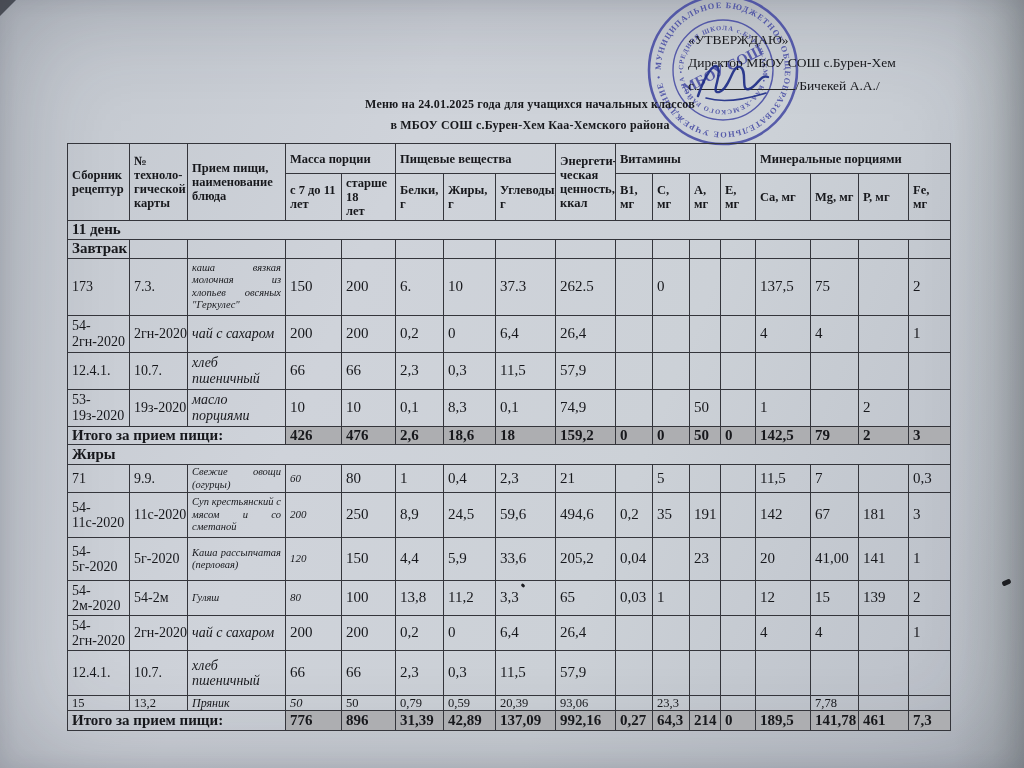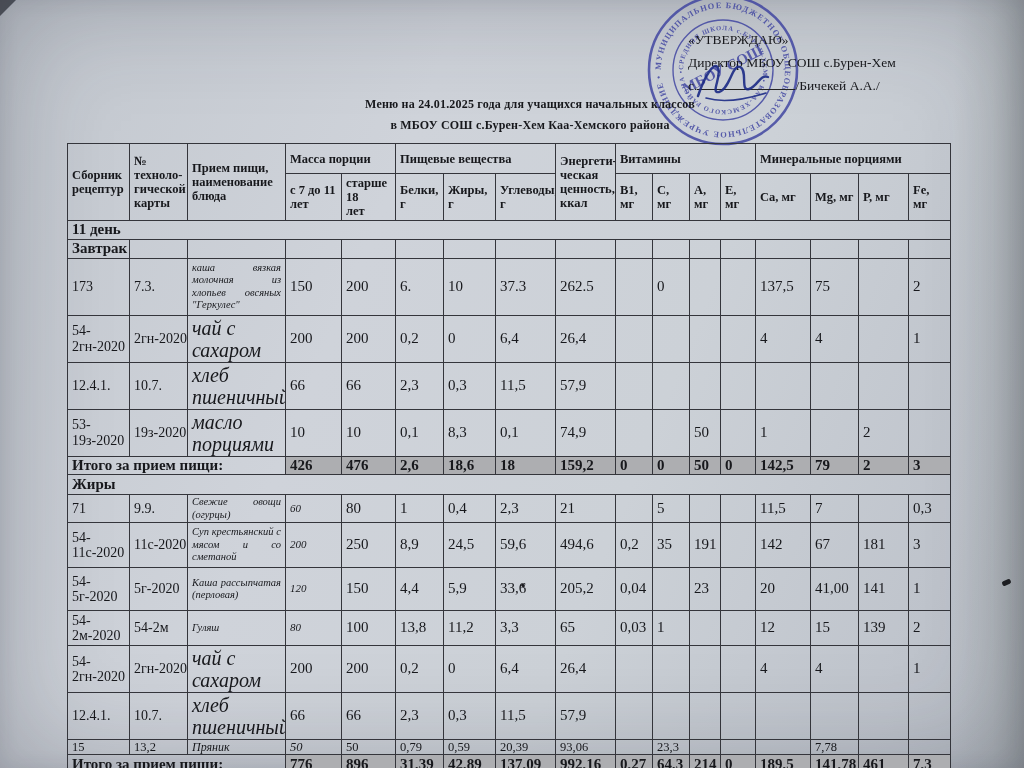--- a/index.html
+++ b/index.html
@@ -31,21 +31,21 @@
     border-collapse:collapse;table-layout:fixed;}
   .menu th,.menu td{border:1.6px solid #34353b;padding:1px 4px;overflow:hidden;
     vertical-align:middle;text-align:left;}
   .menu th{font-size:12.5px;font-weight:bold;white-space:pre-line;line-height:1.12;padding:2px 4px;}
   .menu thead tr:nth-child(1){height:30px;}
   .menu thead tr:nth-child(2){height:32px;}
   .menu th.ctr{text-align:left;}
   .menu td{font-size:15px;line-height:1.05;white-space:nowrap;}
   .menu td.code{font-size:14px;white-space:normal;line-height:1.08;}
   .menu td.dish{white-space:normal;}
-  .menu td.dish.md{font-style:italic;font-size:20px;line-height:1.1;}
+  .menu td.dish.md{font-style:italic;font-size:14px;line-height:1.1;}
   .menu td.dish.xs{font-style:italic;font-size:10.5px;line-height:1.18;text-align:justify;}
   .menu td.m1{font-style:italic;font-size:11px;}
   .menu td.section{font-weight:bold;font-size:15px;}
   .menu tr.total td{font-weight:bold;}
   .menu td.total-val{background:#adaeb1;}
   .menu tr.small-row td{font-size:12.5px;padding:0 4px;line-height:1;}
   .menu tr.small-row td.dish{font-size:12px;}
 
   .artifact{position:absolute;background:#1d1e22;border-radius:2px;z-index:5;}
 </style>

